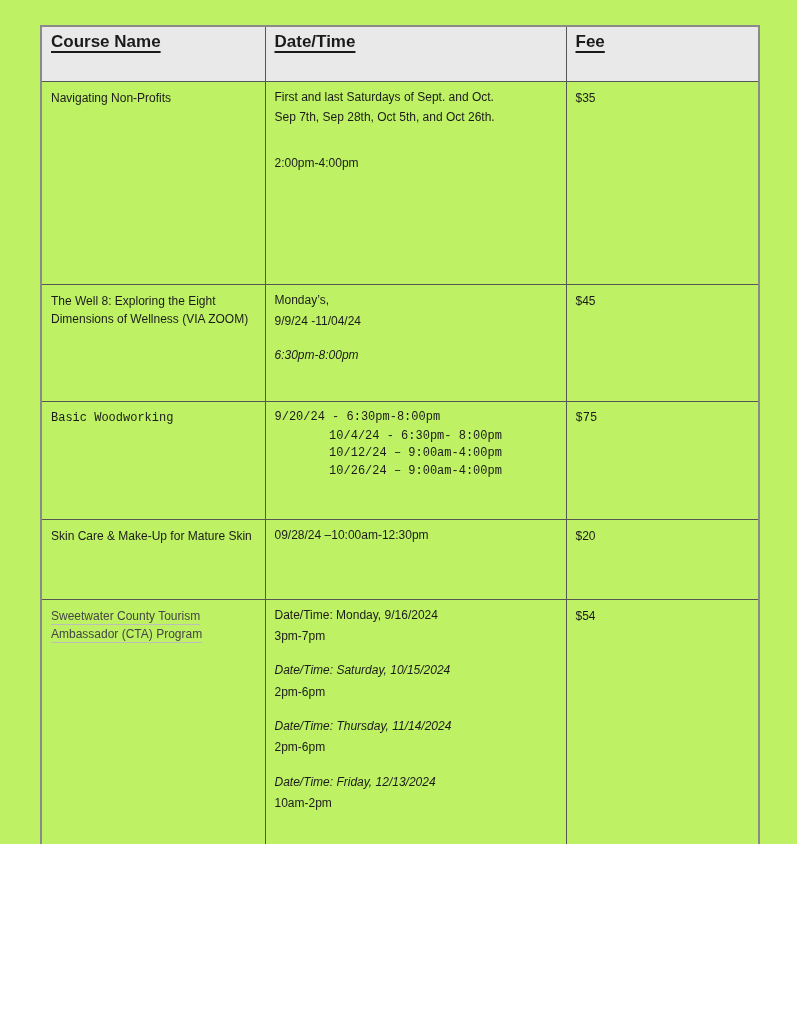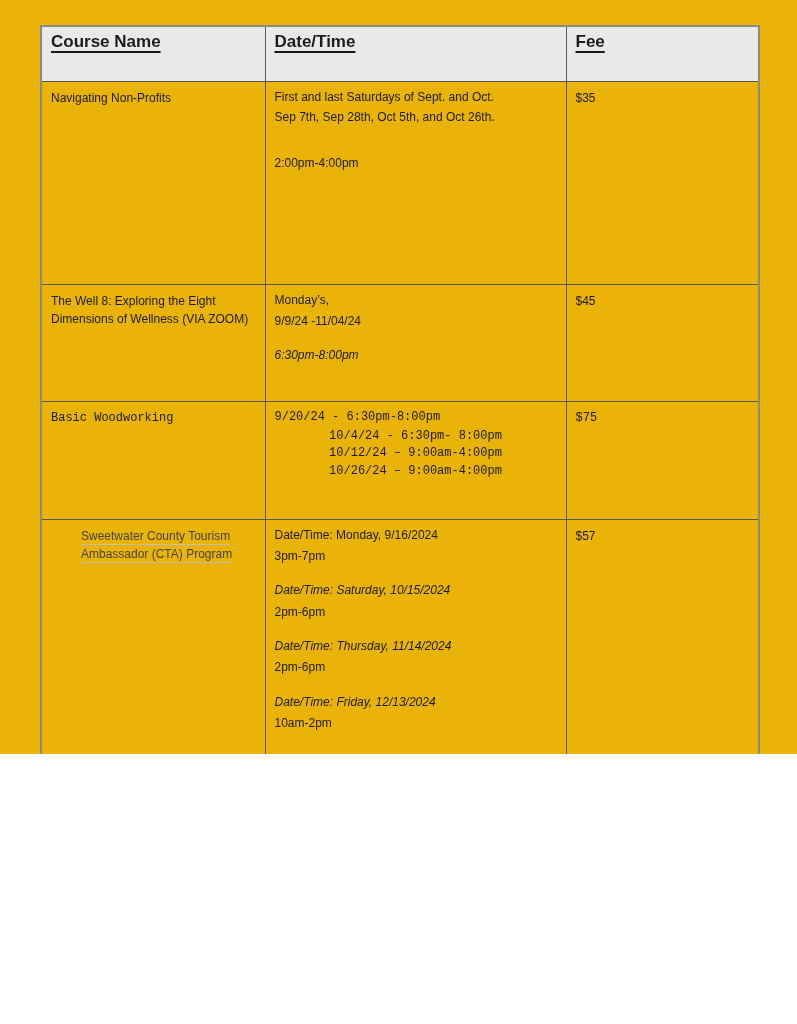--- a/index.html
+++ b/index.html
@@ -4,22 +4,22 @@
 <style>
   html, body {
     margin: 0;
     padding: 0;
     background: #ffffff;
     font-family: "Liberation Sans", "DejaVu Sans", sans-serif;
     color: #1b1b1b;
   }
   .page {
     width: 797px;
-    height: 754px;
-    background: #eab308;
+    height: 844px;
+    background: #bef264;
     position: relative;
     box-sizing: border-box;
     padding: 25px 1px 0 40px;
   }
   table.course-table {
     border-collapse: collapse;
     table-layout: fixed;
     width: 718px;
     border: 2px solid #8a8a8a;
   }
@@ -69,21 +69,20 @@
   tr.r3 { height: 80px;  }
   tr.r4 { height: 117px; }
   tr.r5 { height: 287px; }
   
   .linkish {
     color: #454545;
     text-decoration: underline;
     text-decoration-color: #bdbdbd;
     text-decoration-thickness: 1px;
     text-underline-offset: 4px;
-    margin-left: 30px;
   }
 </style>
 </head>
 <body>
 
 <div class="page">
   <table class="course-table">
     <colgroup>
       <col class="c1">
         <col class="c2">
@@ -134,36 +133,47 @@
           <p>9/20/24 - 6:30pm-8:00pm</p>
           <p class="tight">10/4/24 - 6:30pm- 8:00pm</p>
           <p class="tight">10/12/24 – 9:00am-4:00pm</p>
           <p class="tight">10/26/24 – 9:00am-4:00pm</p>
         </td>
         <td class="fee-cell">
           <p>$75</p>
         </td>
       </tr>
 
+      <tr class="r3">
+        <td class="course-cell">
+          <p>Skin Care &amp; Make-Up for Mature Skin</p>
+        </td>
+        <td>
+          <p>09/28/24 –10:00am-12:30pm</p>
+        </td>
+        <td class="fee-cell">
+          <p>$20</p>
+        </td>
+      </tr>
 
 
       <tr class="r5">
         <td class="course-cell">
           <p class="linkish">Sweetwater County Tourism Ambassador (CTA) Program</p>
         </td>
         <td>
           <p>Date/Time: Monday, 9/16/2024</p>
           <p>3pm-7pm</p>
           <p class="gap">Date/Time: Saturday, 10/15/2024</p>
           <p>2pm-6pm</p>
           <p class="gap">Date/Time: Thursday, 11/14/2024</p>
           <p>2pm-6pm</p>
           <p class="gap">Date/Time: Friday, 12/13/2024</p>
           <p>10am-2pm</p>
         </td>
         <td class="fee-cell">
-          <p>$57</p>
+          <p>$54</p>
         </td>
       </tr>
 
     </tbody>
   </table>
 </div>
 
 </body></html>

